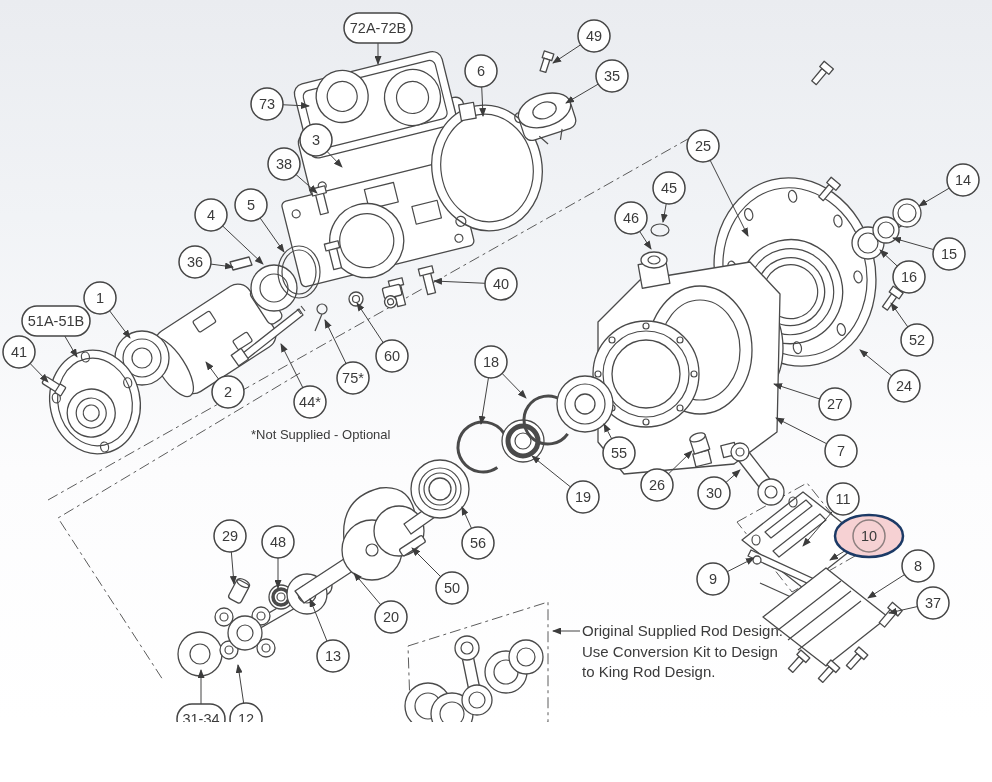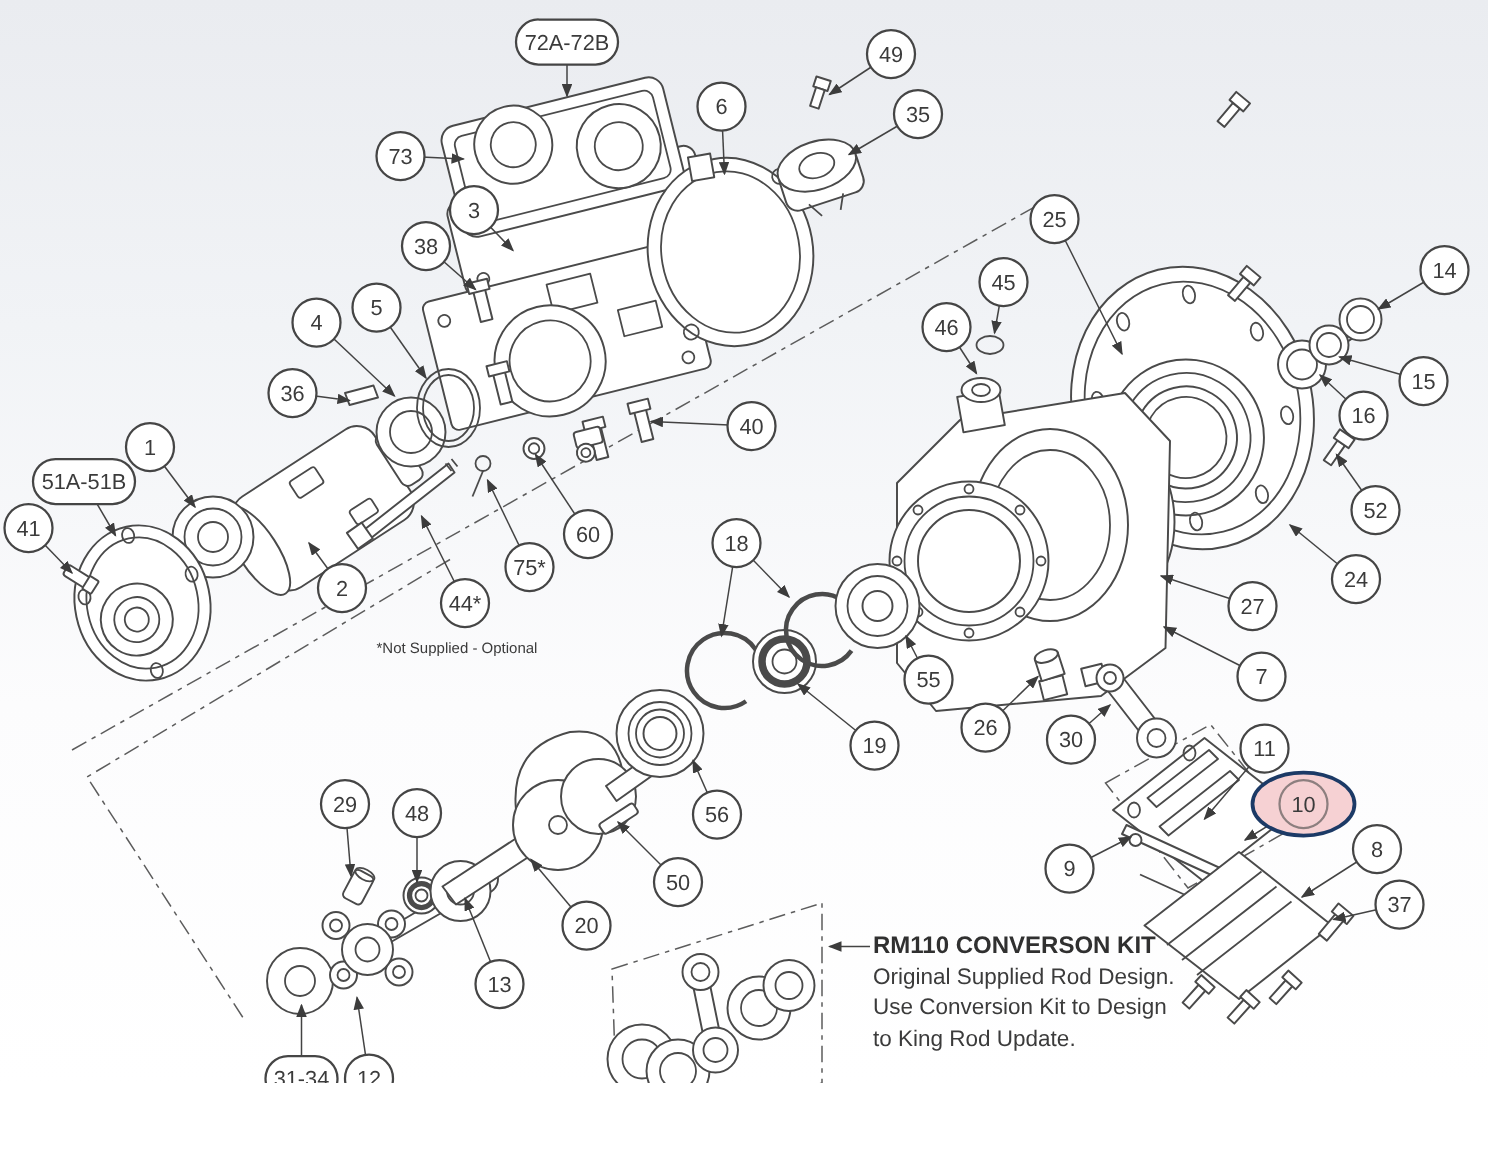--- a/index.html
+++ b/index.html
@@ -12,21 +12,21 @@
   
   .p{fill:#ffffff;stroke:#4a4a4a;stroke-width:1.3;stroke-linejoin:round;}
   .pn{fill:none;stroke:#4a4a4a;stroke-width:1.2;stroke-linejoin:round;}
   .pd{fill:none;stroke:#4a4a4a;stroke-width:4;}
   .cl{fill:none;stroke:#5c5c5c;stroke-width:1;stroke-dasharray:11 4 3 4;}
   .leader{stroke:#434343;stroke-width:1;fill:none;}
   .balloon{fill:#ffffff;stroke:#454545;stroke-width:1.5;}
   .balloon.hl{fill:none;stroke:#8d7f7f;}
   .balloon-label{font:14.5px "Liberation Sans",sans-serif;fill:#3b3b3b;text-anchor:middle;}
   
-  .note{position:absolute;color:#3b3b3b;font-size:10px;white-space:nowrap;}
+  .note{position:absolute;color:#3b3b3b;font-size:13px;white-space:nowrap;}
   .kit-note{position:absolute;color:#3b3b3b;font-size:15px;line-height:20.5px;white-space:nowrap;}
   .kit-pn{font-size:15px;}
   .kit-title{font-size:16px;font-weight:bold;color:#303030;}
 </style>
 </head>
 <body>
 
 <div class="stage">
   <svg id="diagram-svg" width="992" height="782" viewBox="0 0 992 782">
     <defs>
@@ -577,18 +577,17 @@
           <line x1="246" y1="719" x2="238" y2="665" class="leader" marker-end="url(#ah)"></line>
           <circle cx="246" cy="719" r="16" class="balloon"></circle>
           <text x="246" y="724" class="balloon-label">12</text>
         </g>
       </g>
   </svg>
 
   <div class="note" style="left:251px;top:427px">*Not Supplied - Optional</div>
 
   <div class="kit-note" style="left:582px;top:621px">
-    <div class="kit-title">RM110 CONVERSON KIT</div>
     <div>Original Supplied Rod Design.</div>
     <div>Use Conversion Kit to Design</div>
-    <div>to King Rod Update.</div>
+    <div>to King Rod Design.</div>
   </div>
 </div>
 
 </body></html>

